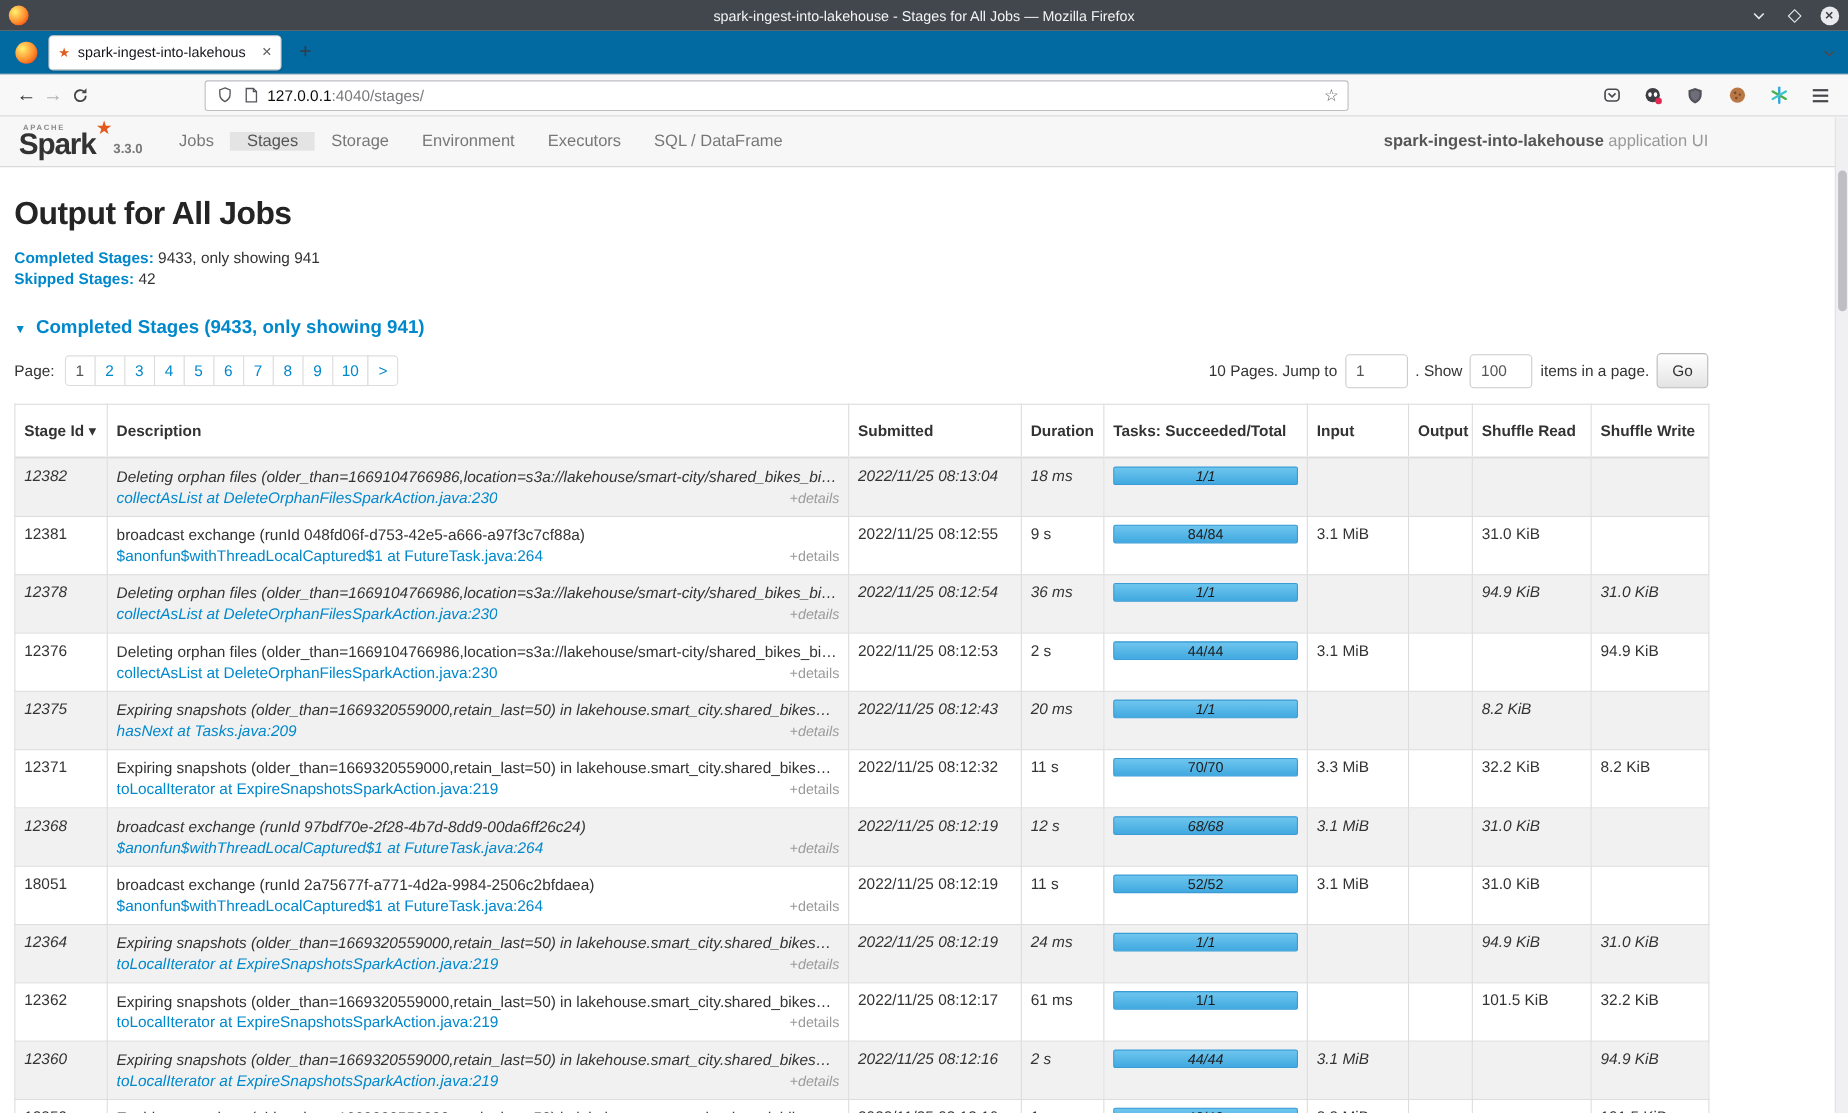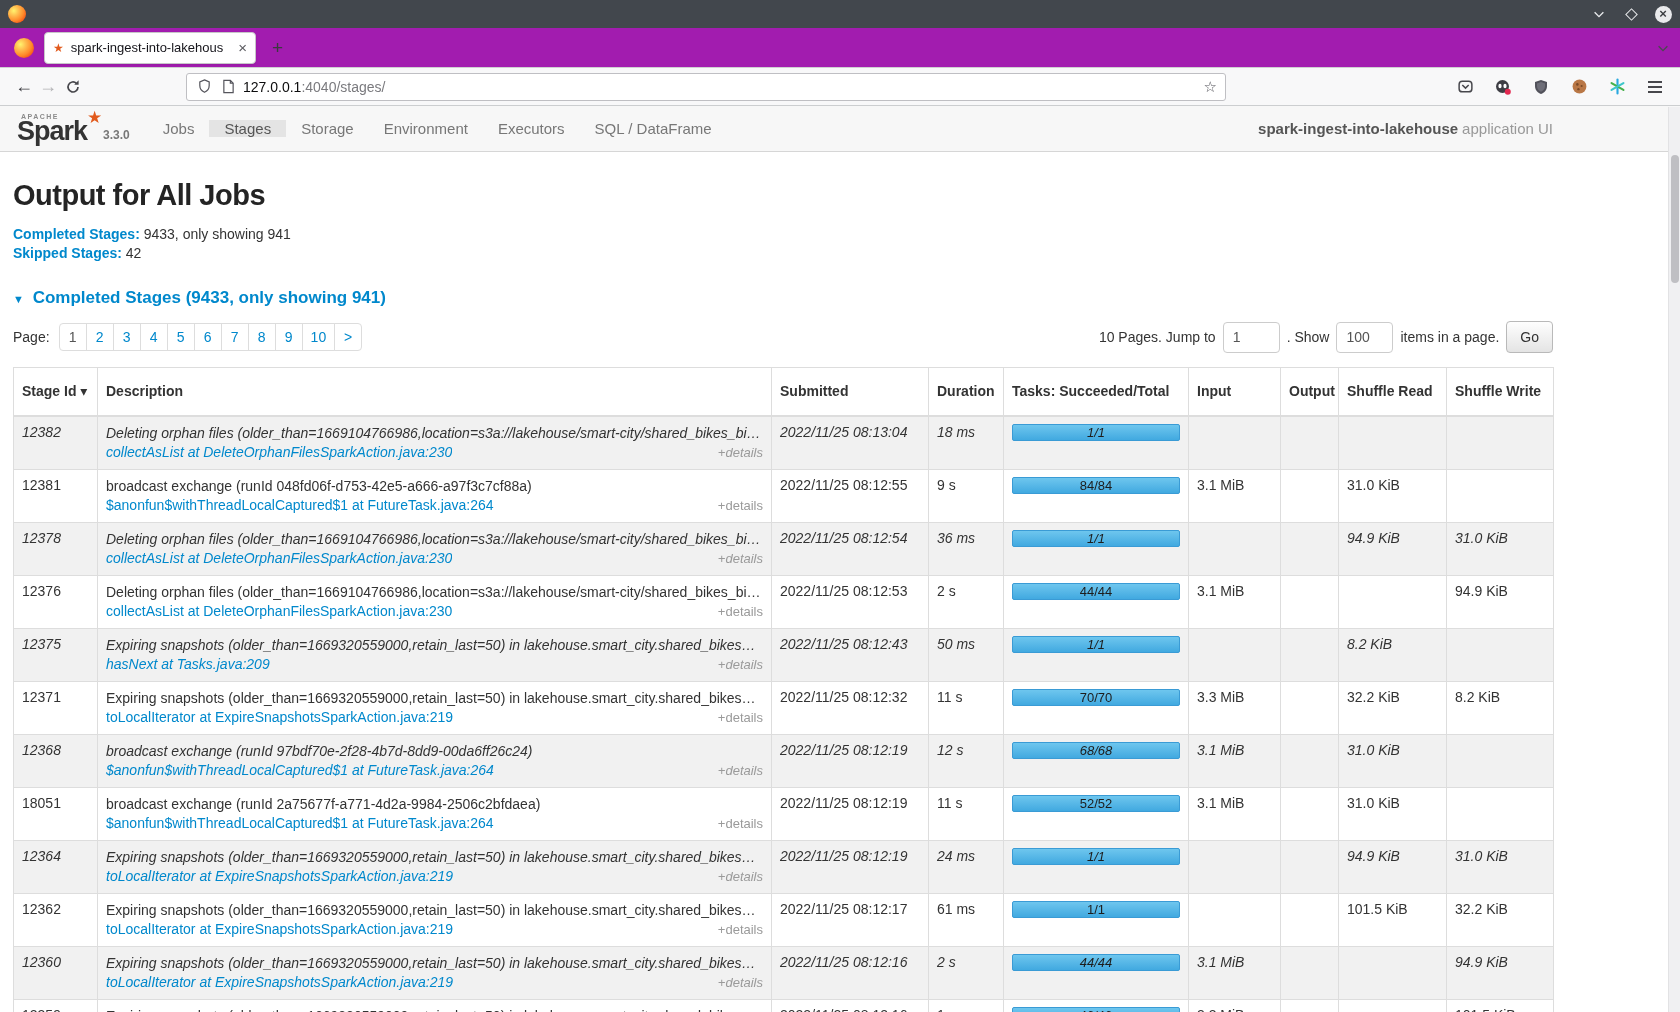--- a/index.html
+++ b/index.html
@@ -25,21 +25,21 @@
   .win-controls { margin-left:auto; display:flex; align-items:center; gap:14px; z-index:2; }
   .win-btn { width:18px; height:18px; display:flex; align-items:center; justify-content:center; cursor:pointer; }
   .diamond { width:9px; height:9px; border:1.5px solid #e8eaec; transform:rotate(45deg); }
   .close-circle {
     width:17px; height:17px; border-radius:50%; background:#e9eaec; color:#3a3d41;
     font-size:13px; line-height:16px; text-align:center; font-weight:bold;
   }
   .close-circle::before { content:"×"; }
 
   .tabstrip {
-    height:40px; background:#a21caf; display:flex; align-items:center; padding:0 10px;
+    height:40px; background:#0369a1; display:flex; align-items:center; padding:0 10px;
     border-bottom:1px solid #cfcfd1;
   }
   .ff-logo.small { width:20px; height:20px; margin:0 10px 0 4px; }
   .tab {
     width:212px; height:32px; background:#ffffff; border:1px solid #c7c7c9; border-radius:4px;
     display:flex; align-items:center; padding:0 8px; gap:7px; box-shadow:0 1px 2px rgba(0,0,0,.08);
   }
   .favicon { color:#e25a1c; font-size:12px; line-height:1; }
   .favicon::before { content:"★"; }
   .tab-title { font-size:13px; color:#15141a; white-space:nowrap; overflow:hidden; flex:1; }
@@ -144,20 +144,21 @@
     height:17px; border-radius:2px; border:1px solid #3a9bd5;
     background:linear-gradient(#6ec6ee,#41a9e0); text-align:center; font-size:13px; color:#1d1d1d;
     line-height:16px; overflow:hidden;
   }
 </style>
 </head>
 <body>
 
 <div class="titlebar">
   <div class="ff-logo"></div>
+  <div class="win-title">spark-ingest-into-lakehouse - Stages for All Jobs — Mozilla Firefox</div>
   <div class="win-controls">
     <div class="win-btn">
       <svg width="14" height="14" viewBox="0 0 16 16">
           <polyline points="3,6 8,11 13,6" fill="none" stroke="#e8eaec" stroke-width="1.6"></polyline>
         </svg>
     </div>
     <div class="win-btn">
         <span class="diamond"></span>
       </div>
     <div class="win-btn">
@@ -408,21 +409,21 @@
   <tr class="striped">
     <td>12375</td>
     <td>
       <div class="desc-line">Expiring snapshots (older_than=1669320559000,retain_last=50) in lakehouse.smart_city.shared_bikes_bike_sta…</div>
       <div class="desc-sub">
         <a href="#" class="desc-link">hasNext at Tasks.java:209</a>
         <span class="details-toggle">+details</span>
       </div>
     </td>
     <td>2022/11/25 08:12:43</td>
-    <td>50 ms</td>
+    <td>20 ms</td>
     <td>
             <div class="progress">1/1</div>
           </td>
     <td></td>
     <td></td>
     <td>8.2 KiB</td>
     <td></td>
   </tr>
 
   <tr>

